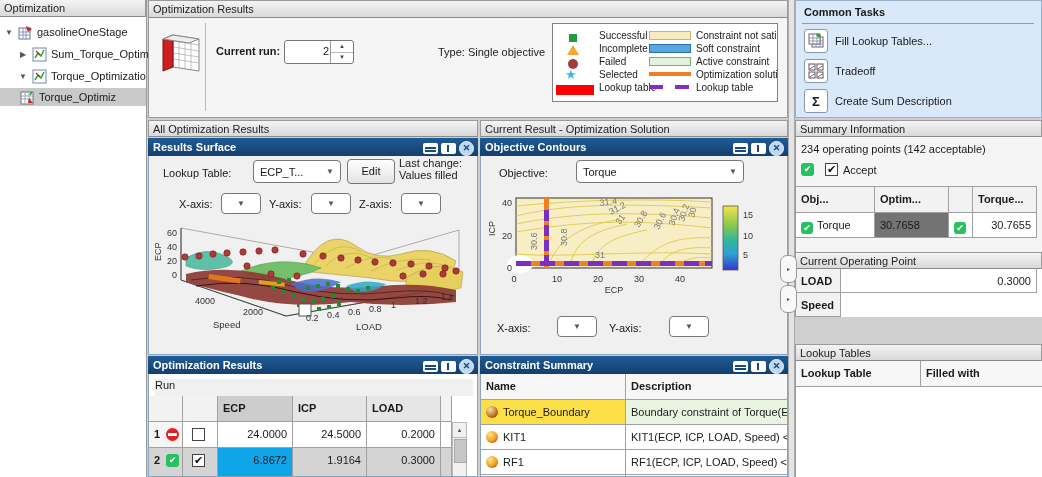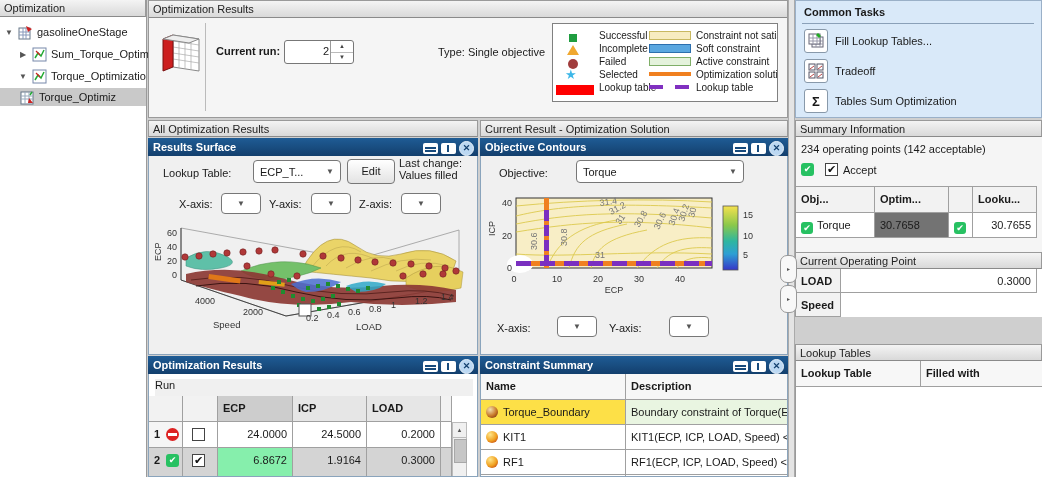--- a/index.html
+++ b/index.html
@@ -300,21 +300,21 @@
     <div class="cell num" style="left:218px;top:48px;width:74px;height:26px;"><span>0.2000</span></div>
     <div class="cell" style="left:292px;top:48px;width:11px;height:26px;"></div>
 
     <div class="cell" style="left:0;top:74px;width:34px;height:29px;background:#d4d4d4;">
       <span class="b">2</span>
       <span class="ok" style="position:absolute;right:3px;top:6px;">✔</span>
     </div>
     <div class="cell" style="left:34px;top:74px;width:35px;height:29px;background:#d4d4d4;">
         <span class="cb" style="left:9px;top:6px;"><span>✔</span></span>
       </div>
-    <div class="cell num" style="left:69px;top:74px;width:75px;height:29px;background:#86efac;"><span>6.8672</span></div>
+    <div class="cell num" style="left:69px;top:74px;width:75px;height:29px;background:#0ea5e9;"><span>6.8672</span></div>
     <div class="cell num" style="left:144px;top:74px;width:74px;height:29px;background:#d4d4d4;"><span>1.9164</span></div>
     <div class="cell num" style="left:218px;top:74px;width:74px;height:29px;background:#d4d4d4;"><span>0.3000</span></div>
     <div class="cell" style="left:292px;top:74px;width:11px;height:29px;background:#d4d4d4;"></div>
 
     <div class="abs" style="left:303px;top:48px;width:15px;height:55px;background:#f0f0f0;border:1px solid #bbb;box-sizing:border-box;">
       <div class="abs" style="left:0;top:0;width:13px;height:14px;border-bottom:1px solid #bbb;text-align:center;font-size:6px;color:#555;line-height:14px;"><span>▲</span></div>
       <div class="abs" style="left:1px;top:16px;width:11px;height:22px;background:#c6c6c6;border:1px solid #a8a8a8;"></div>
     </div>
   </div>
 
@@ -486,37 +486,37 @@
             <rect x="9" y="9" width="6" height="6" fill="#fff" stroke="#556"></rect>
             <path d="M2 6l4-3M10 6l4-3M2 14l4-3M10 14l4-3" stroke="#b44" stroke-width="1"></path>
           </svg>
         </span>
       <span class="t">Tradeoff</span>
     </div>
     <div class="ctask" style="left:8px;top:88px;">
       <span class="ibox t b" style="font-size:13px;">
           <span>Σ</span>
         </span>
-      <span class="t">Tables Sum Optimization</span>
+      <span class="t">Create Sum Description</span>
     </div>
   </div>
 
   <div class="graybar abs t" style="left:795px;top:120px;width:247px;height:17px;">
     <span>Summary Information</span>
   </div>
   <div class="abs" style="left:795px;top:137px;width:247px;height:115px;background:#f5f5f5;border-left:1px solid #9a9a9a;box-sizing:border-box;">
     <div class="abs t" style="left:5px;top:6px;">234 operating points (142 acceptable)</div>
     <span class="ok abs" style="left:5px;top:26px;">✔</span>
     <span class="cb" style="left:29px;top:26px;"><span>✔</span></span>
     <div class="abs t" style="left:47px;top:27px;">Accept</div>
 
     <div class="cell hcell" style="left:79px;top:49px;width:74px;height:27px;border-top:1px solid #a0a0a0;"><span>Optim...</span></div>
     <div class="cell hcell" style="left:0;top:49px;width:79px;height:27px;border-top:1px solid #a0a0a0;"><span>Obj...</span></div>
     <div class="cell hcell" style="left:153px;top:49px;width:24px;height:27px;border-top:1px solid #a0a0a0;"></div>
-    <div class="cell hcell" style="left:177px;top:49px;width:64px;height:27px;border-top:1px solid #a0a0a0;"><span>Looku...</span></div>
+    <div class="cell hcell" style="left:177px;top:49px;width:64px;height:27px;border-top:1px solid #a0a0a0;"><span>Torque...</span></div>
     <div class="cell" style="left:0;top:76px;width:79px;height:25px;background:#fff;"><span class="ok" style="display:inline-block;vertical-align:-2px;margin-right:4px;width:12px;height:12px;line-height:12px;">✔</span><span>Torque</span></div>
     <div class="cell" style="left:79px;top:76px;width:74px;height:25px;background:#737373;"><span>30.7658</span></div>
     <div class="cell" style="left:153px;top:76px;width:24px;height:25px;background:#fff;"><span class="ok" style="display:inline-block;vertical-align:-2px;width:12px;height:12px;line-height:12px;">✔</span></div>
     <div class="cell num" style="left:177px;top:76px;width:64px;height:25px;background:#fff;"><span>30.7655</span></div>
   </div>
 
   <div class="graybar abs t" style="left:795px;top:252px;width:247px;height:17px;">
     <span>Current Operating Point</span>
   </div>
   <div class="abs" style="left:795px;top:269px;width:247px;height:48px;background:#fff;border-left:1px solid #9a9a9a;box-sizing:border-box;">

